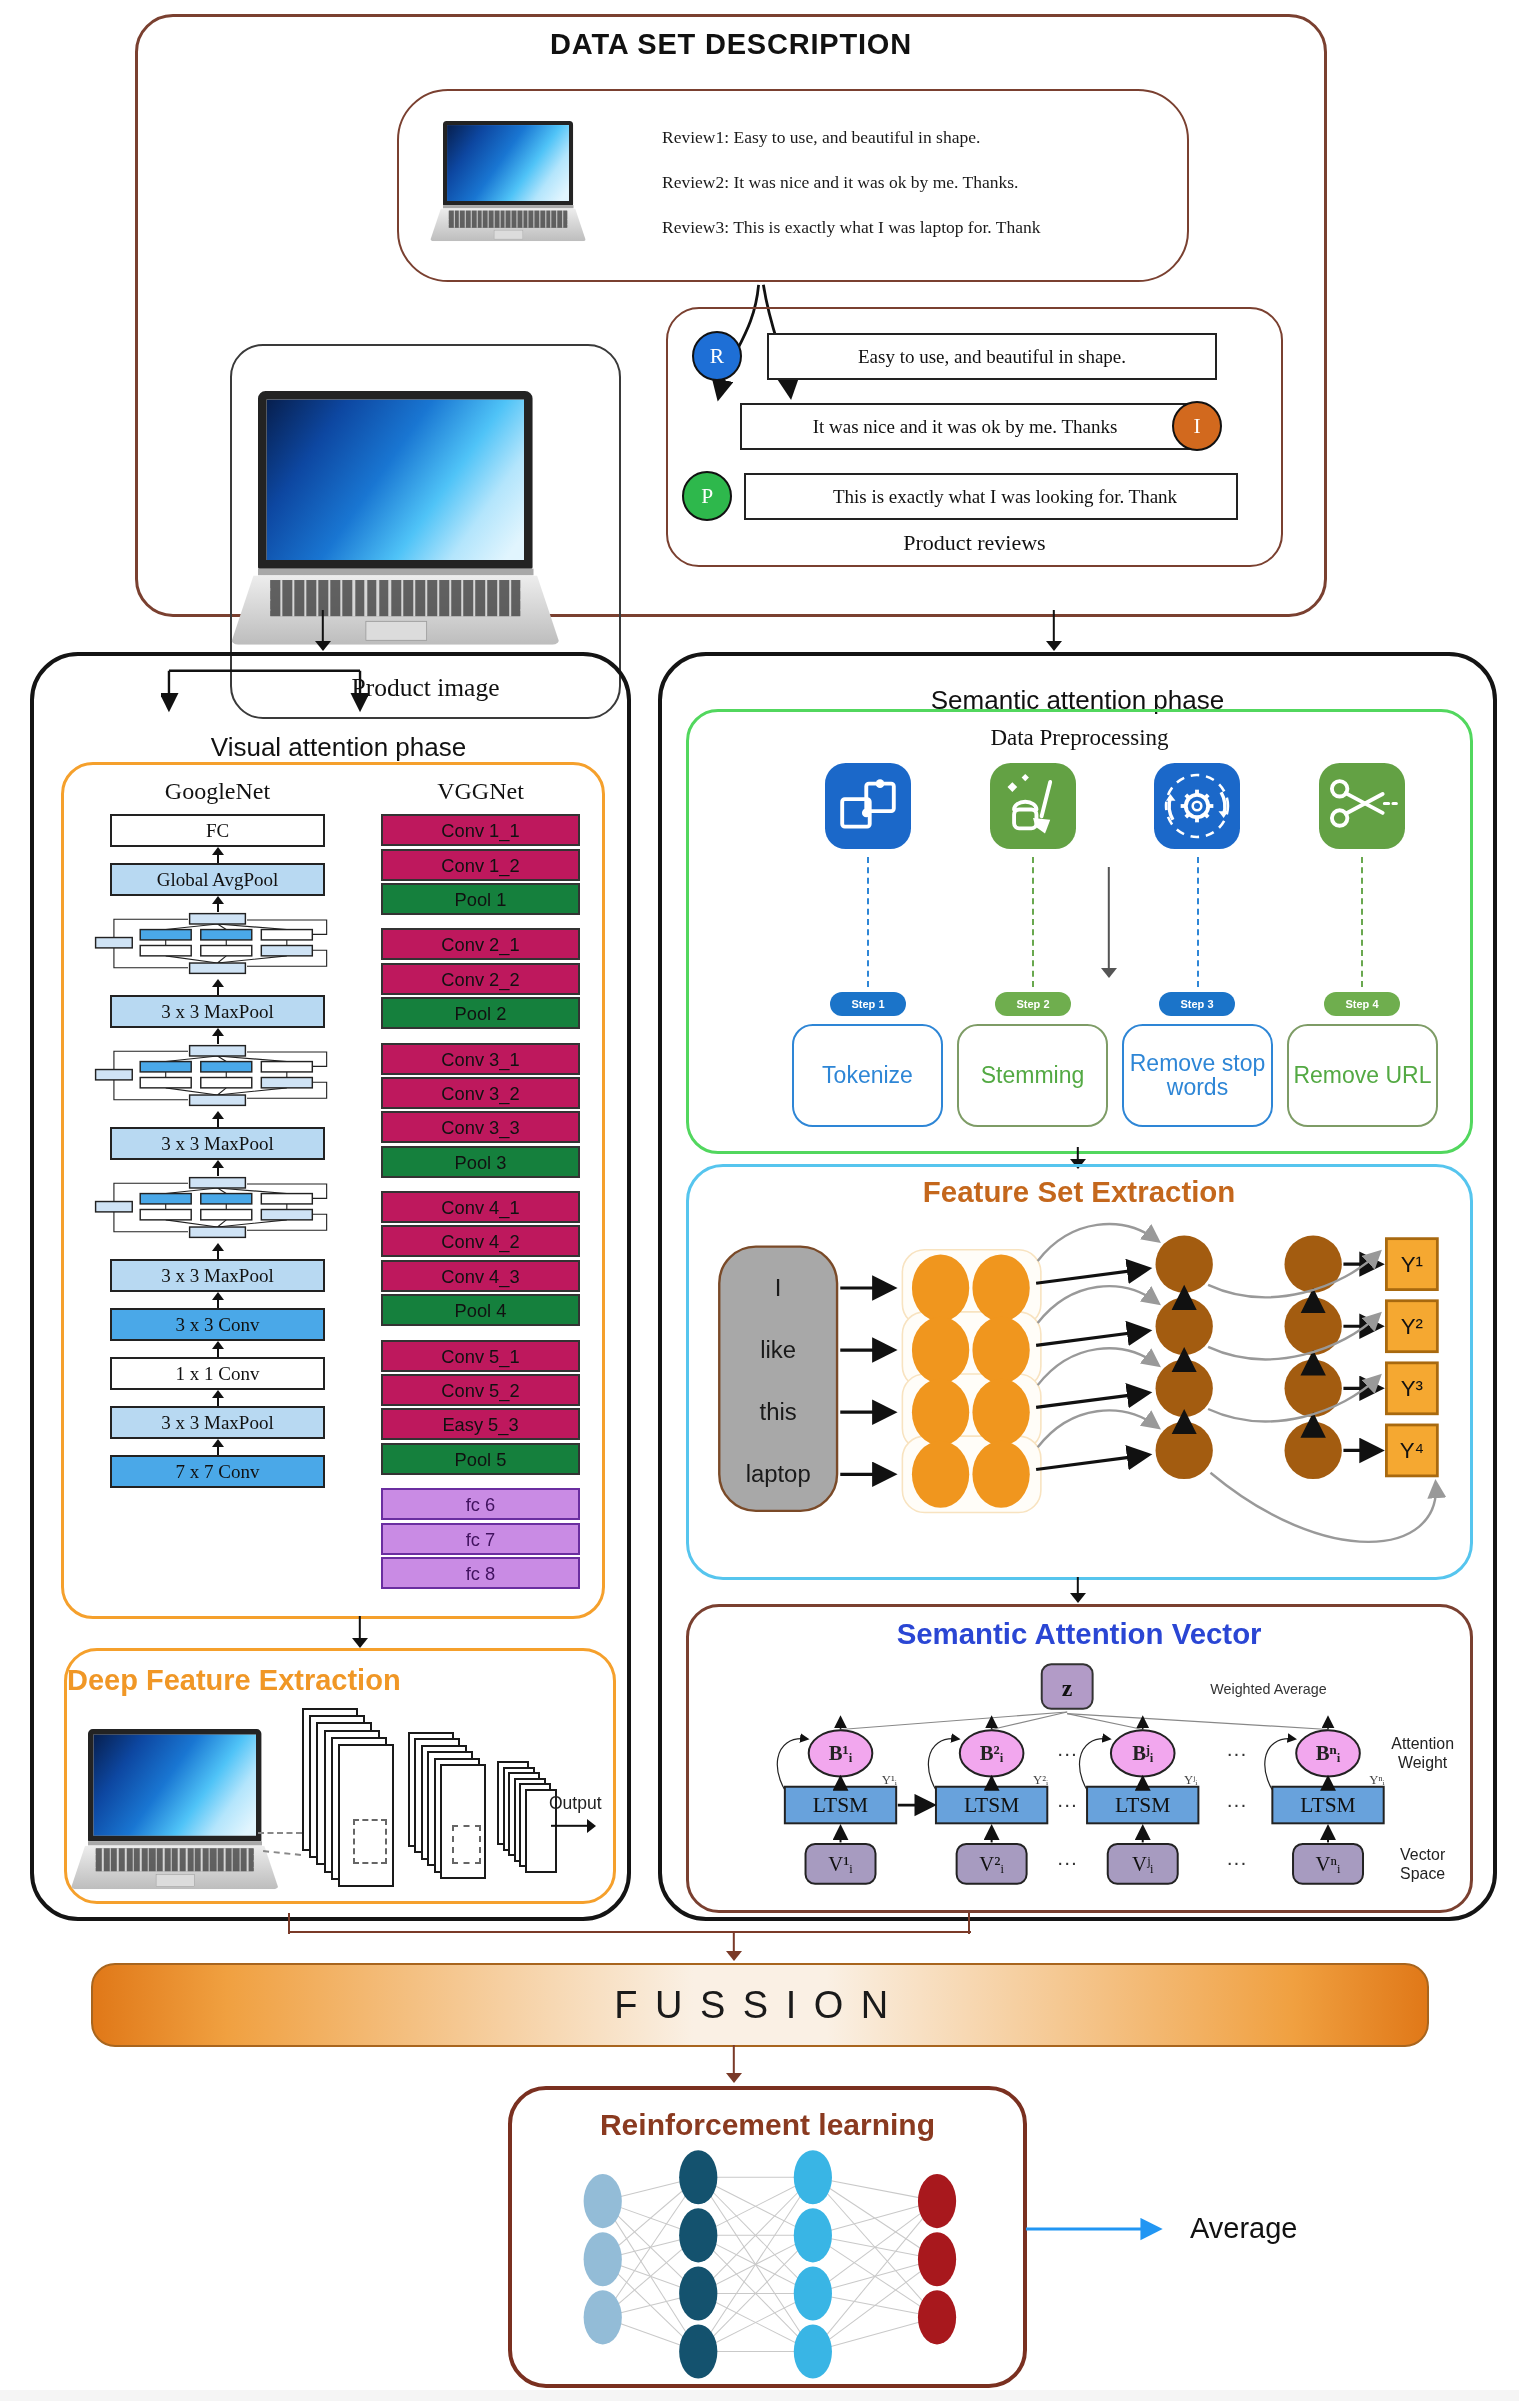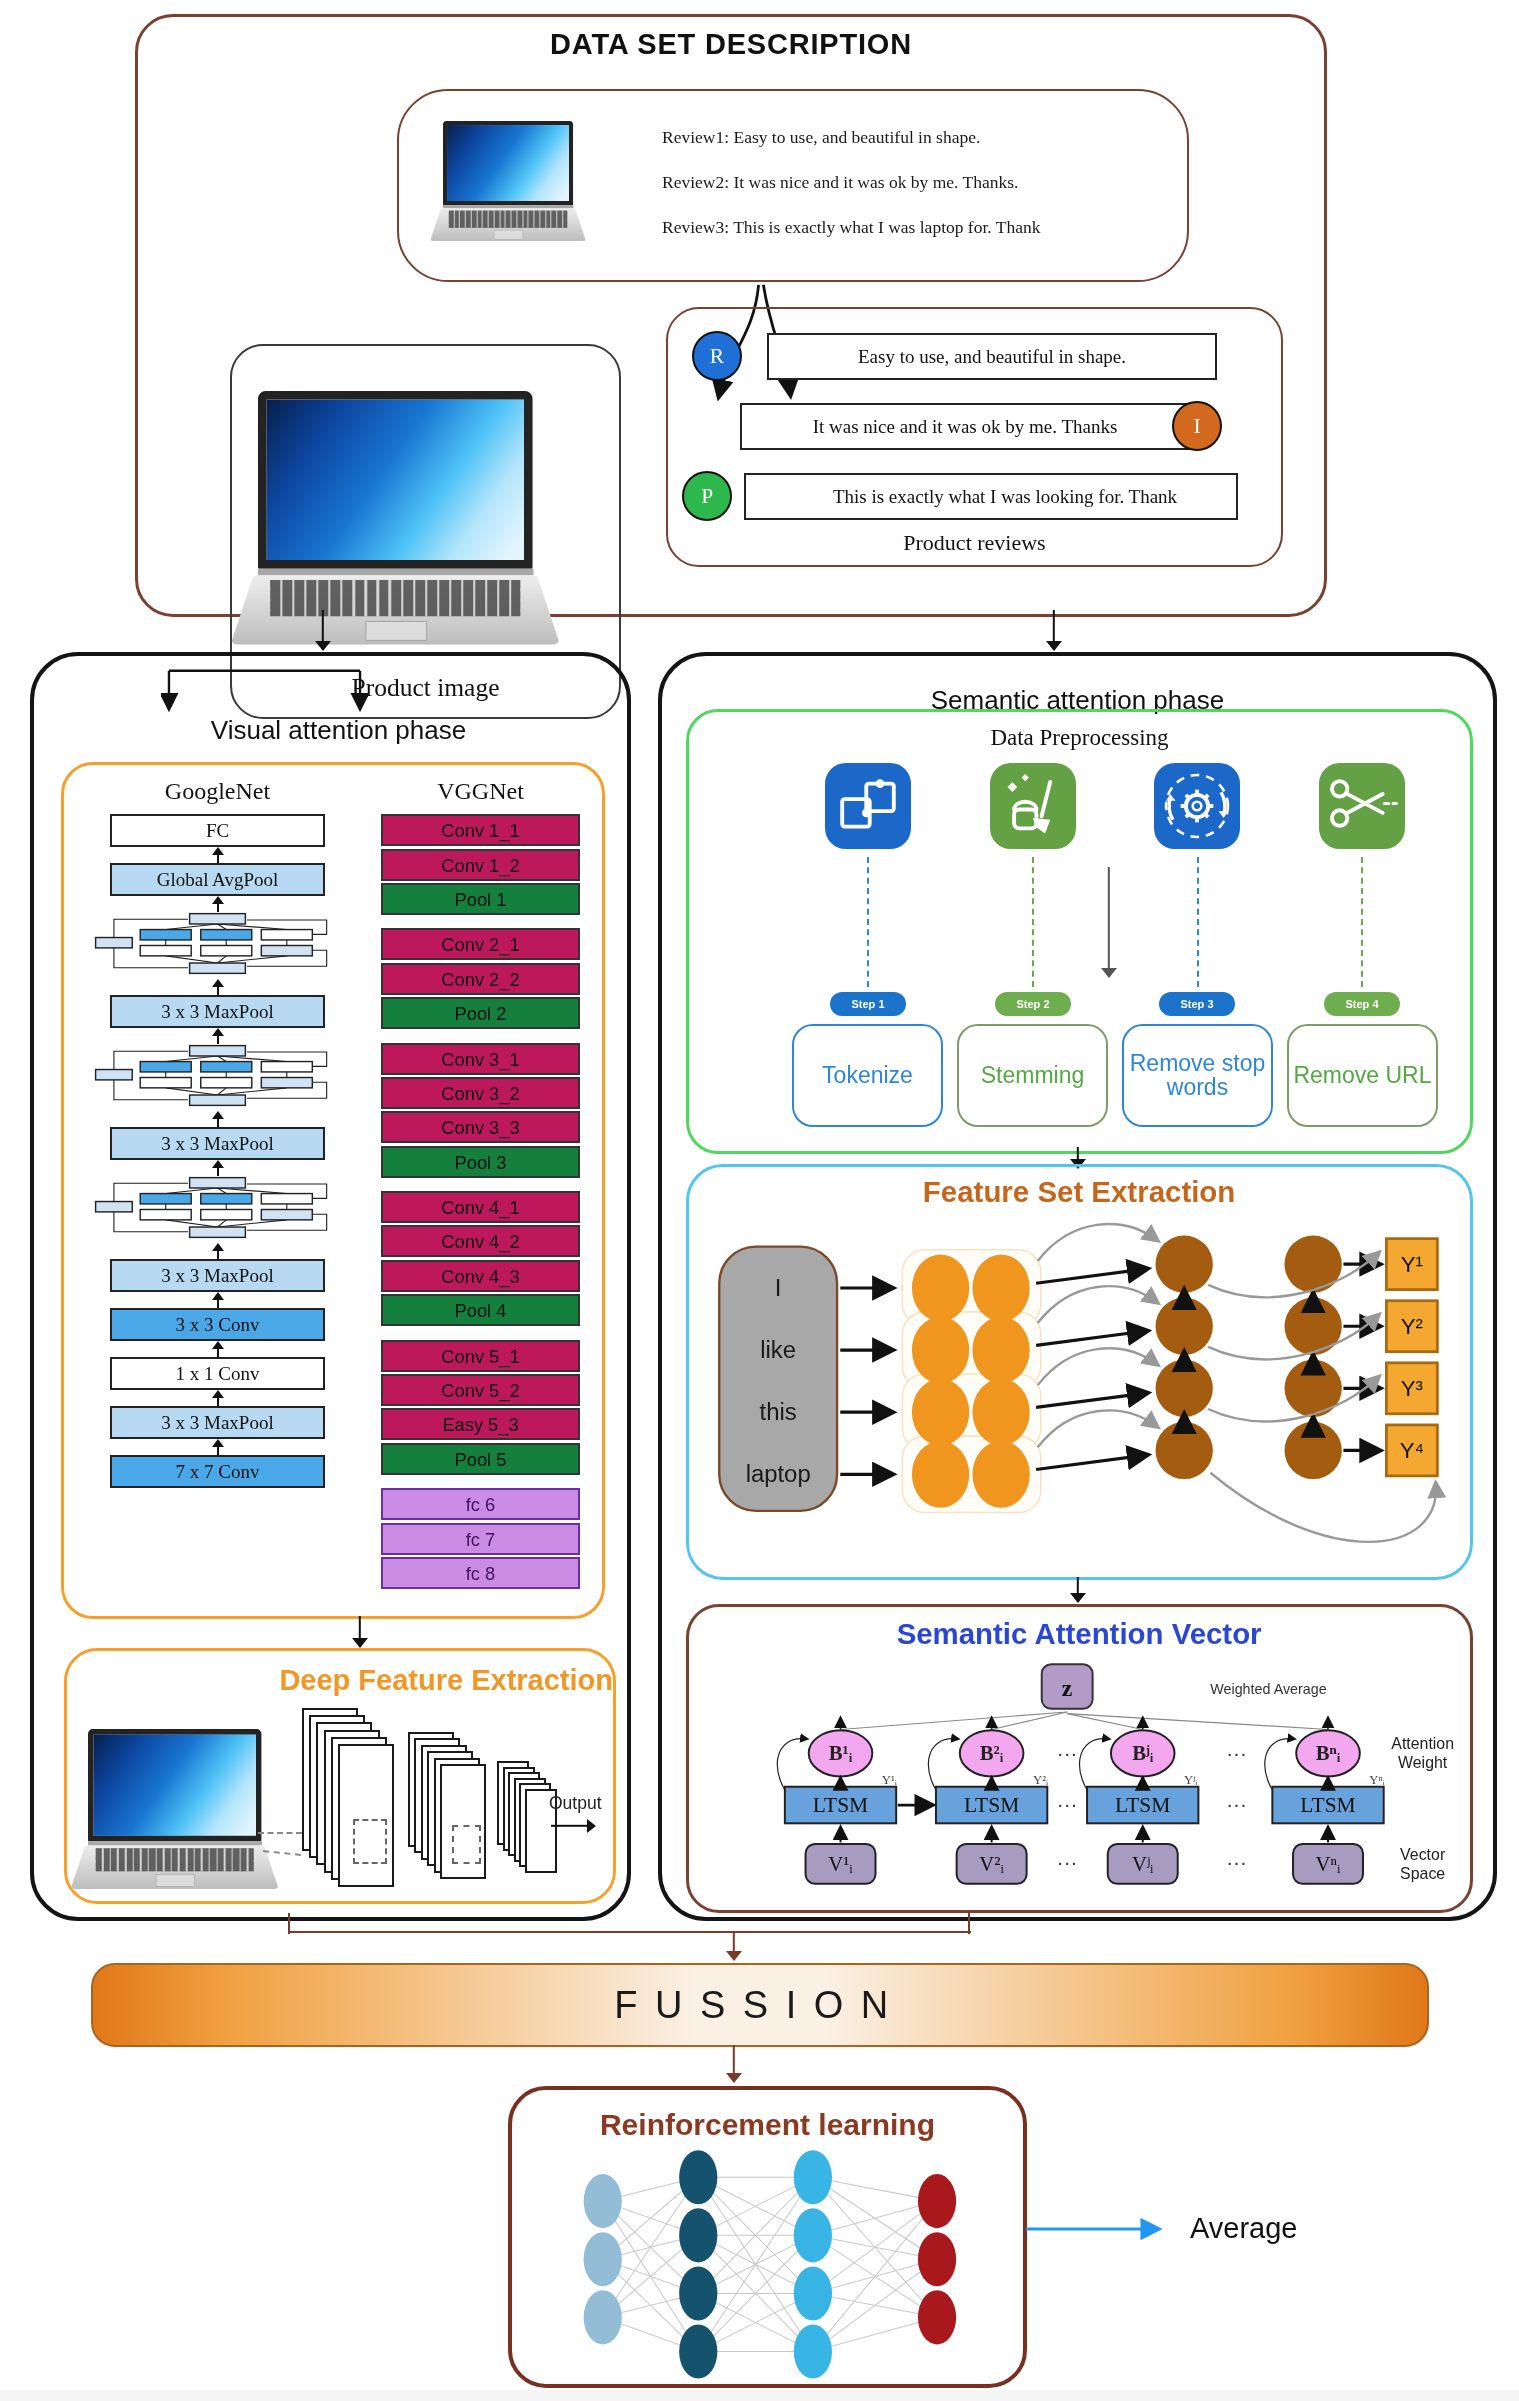--- a/index.html
+++ b/index.html
@@ -42,21 +42,21 @@
   .gcol{position:absolute;left:22px;top:12.7px;width:263px;}
   .vcol{position:absolute;left:317px;top:12.7px;width:199px;}
   .gblk{width:215px;margin:0 auto;height:33px;line-height:30px;border:2px solid #222;box-sizing:border-box;text-align:center;font-family:"Liberation Serif",serif;font-size:19px;background:#fff;}
   .gblk.light{background:#b8d9f2;}
   .gblk.mid{background:#4aa8e8;}
   .vblk{width:100%;height:32px;line-height:29px;border:2px solid #333;box-sizing:border-box;text-align:center;font-size:18.3px;margin-bottom:2.4px;background:#be185d;}
   .vblk.pool{background:#15803d;}
   .vblk.fc{background:#c98be4;border-color:#6a2ea0;color:#40125e;}
   .vgap{height:11px;}
   .deep-box{position:absolute;left:30px;top:992px;width:546px;height:250px;border:3.2px solid #f5a02c;border-radius:33px;}
-  .deep-title{position:absolute;left:0;right:0;top:12.7px;text-align:right;font-size:29px;font-weight:bold;color:#f09726;}
+  .deep-title{position:absolute;left:0;right:0;top:12.7px;text-align:left;font-size:29px;font-weight:bold;color:#f09726;}
   .sheet{position:absolute;background:#fff;border:2px solid #1a1a1a;box-sizing:border-box;}
   .dashrect{position:absolute;border:2px dashed #666;}
   .dashline{position:absolute;border-top:2px dashed #888;}
   .harr{position:absolute;height:17.5px;}
   .harr::before{content:"";position:absolute;top:50%;transform:translateY(-50%);left:0;right:8px;height:2.4px;background:#111;}
   .harr::after{content:"";position:absolute;top:50%;transform:translateY(-50%);right:0;border:7.2px solid transparent;border-right:0;border-left:9.5px solid #111;}
   .out-label{position:absolute;font-size:17.5px;color:#222;}
   
   .green-box{position:absolute;left:24px;top:53px;width:781px;height:439px;border:3.2px solid #52d75e;border-radius:32px;}
   .dp-title{position:absolute;left:0;right:0;top:12.7px;text-align:center;font-family:"Liberation Serif",serif;font-size:23px;}
@@ -144,21 +144,21 @@
 
   <div class="arr" style="left:314px;top:610px;height:41px;"></div>
   <div class="arr" style="left:1045px;top:610px;height:41px;"></div>
 
   <section class="vpanel">
     <svg class="abs" style="left:127px;top:9.5px;" width="207" height="51" viewBox="0 0 260 64">
       <path d="M10,6 H250" stroke="#111" stroke-width="3" fill="none"></path>
       <path d="M10,6 V52" stroke="#111" stroke-width="3" fill="none" marker-end="url(#mA)"></path>
       <path d="M250,6 V52" stroke="#111" stroke-width="3" fill="none" marker-end="url(#mA)"></path>
     </svg>
-    <div class="phase-title" style="top:59px;padding-left:16px;">Visual attention phase</div>
+    <div class="phase-title" style="top:76px;padding-left:16px;">Visual attention phase</div>
 
     <div class="orange-box">
 
       <div class="gcol">
         <div class="col-head">GoogleNet</div>
         <div class="gblk">FC</div>
         <div class="uarr"></div>
         <div class="gblk light">Global AvgPool</div>
         <div class="uarr"></div>
         <svg width="247" height="67" style="display:block;margin:0 auto;" viewBox="0 0 310 84">

